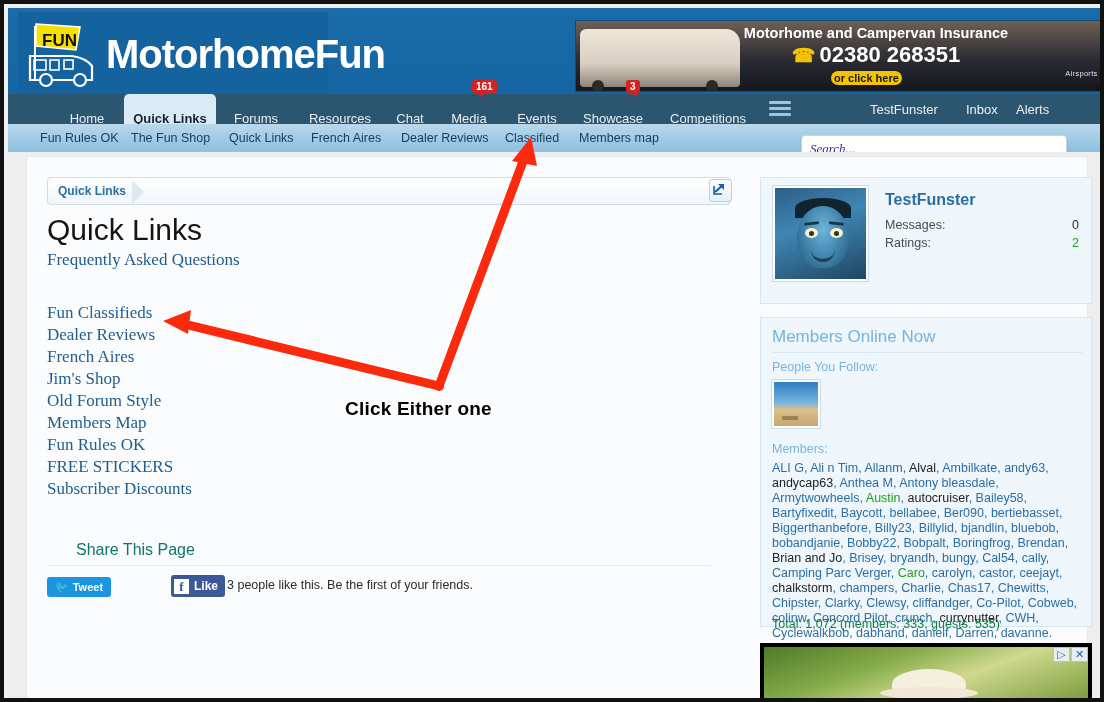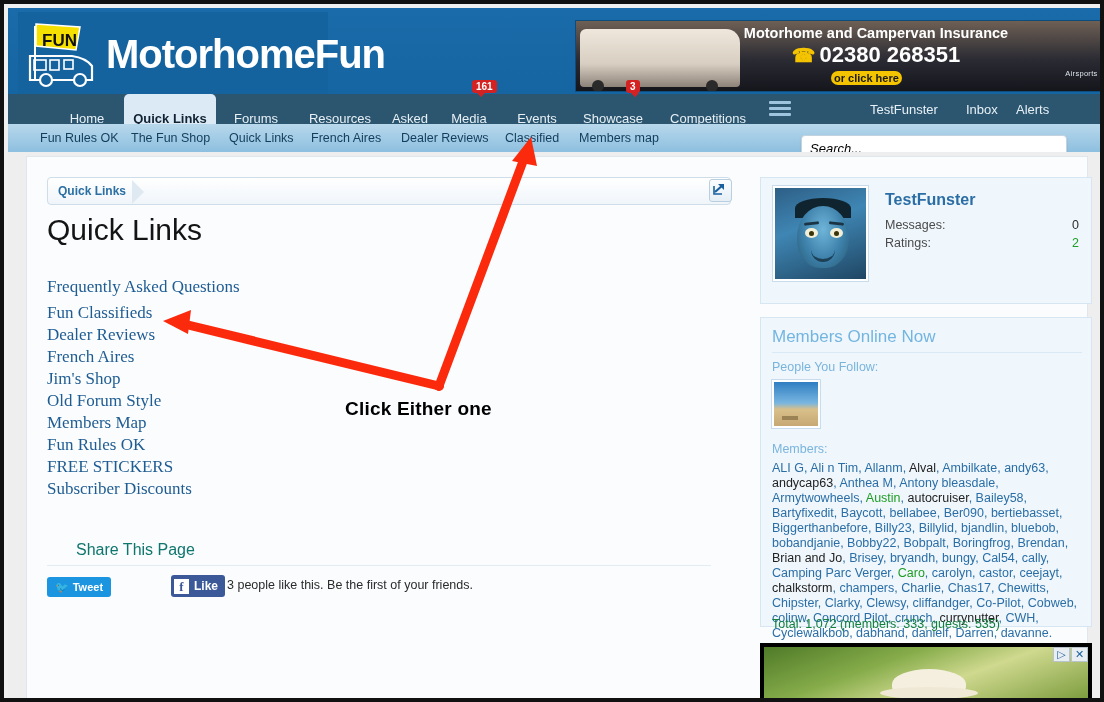--- a/index.html
+++ b/index.html
@@ -68,22 +68,22 @@
   
   .subnav{position:absolute;left:4px;top:120px;width:1096px;height:28px;
         background:linear-gradient(180deg,#b8d8ec 0%,#8dbfdf 100%);}
   .subnav-item{position:absolute;top:0;height:28px;display:flex;align-items:center;
         color:#123d5c;font-size:12.5px;cursor:pointer;}
 
   
   .search-wrap{position:absolute;left:797px;top:131px;width:266px;height:29px;
         background:#fff;border:1px solid #c3d4e0;border-radius:4px;
         box-shadow:0 1px 2px rgba(0,0,0,.12);box-sizing:border-box;}
-  .search-input{position:absolute;left:8px;top:5px;color:#000000;font-size:13px;
-        font-style:italic;font-family:Liberation Sans, sans-serif;}
+  .search-input{position:absolute;left:8px;top:5px;color:#4c1d95;font-size:13px;
+        font-style:italic;font-family:Liberation Serif, serif;}
 
   
   .page{position:absolute;left:4px;top:148px;width:1096px;height:550px;
         background:#eeeeee;}
   .content-card{position:absolute;left:18px;top:4px;width:1062px;height:546px;
         background:#fafcfe;border:1px solid #dfe6ec;box-sizing:border-box;}
 
   
   .crumb-bar{position:absolute;left:20px;top:20px;width:684px;height:28px;
         background:linear-gradient(180deg,#ffffff 0%,#f0f5fa 100%);
@@ -92,21 +92,21 @@
   .crumb-arrow{position:absolute;left:84px;top:2px;width:0;height:0;
         border-top:12px solid transparent;border-bottom:12px solid transparent;
         border-left:12px solid #dfe9f1;}
   .expand-icon{position:absolute;left:682px;top:22px;width:21px;height:21px;
         border:1px solid #b9cfe0;border-radius:3px;
         background:linear-gradient(180deg,#fbfdff,#e6eff6);cursor:pointer;}
 
   
   .h1{position:absolute;left:20px;top:56px;color:#141414;font-size:30px;
         font-family:"Liberation Sans",sans-serif;font-weight:normal;}
-  .faq-link{position:absolute;left:20px;top:120px;color:#1f5c92;font-size:17px;
+  .faq-link{position:absolute;left:20px;top:93px;color:#1f5c92;font-size:17px;
         font-family:"Liberation Serif",serif;cursor:pointer;}
   .qlinks{position:absolute;left:20px;top:145px;}
   .qlink{display:block;color:#1f5c92;font-size:17px;line-height:22px;
         font-family:"Liberation Serif",serif;cursor:pointer;white-space:nowrap;}
 
   .share-title{position:absolute;left:20px;top:384px;color:#0f766e;font-size:16px;margin-left:29px;}
   .share-rule{position:absolute;left:20px;top:408px;width:664px;height:1px;background:#e3ecf3;}
   .tweet-btn{position:absolute;left:20px;top:420px;height:20px;background:#1b95e0;
         border-radius:3px;color:#fff;font-size:11px;font-weight:bold;
         display:flex;align-items:center;padding:0 8px;cursor:pointer;}
@@ -213,21 +213,21 @@
       <div class="nav active" style="left: 116px; width: 92px;">
         <span>Quick Links</span>
       </div>
       <div class="nav" style="left: 212px; width: 72px;">
         <span>Forums</span>
       </div>
       <div class="nav" style="left: 288px; width: 88px;">
         <span>Resources</span>
       </div>
       <div class="nav" style="left: 378px; width: 48px;">
-        <span>Asked</span>
+        <span>Chat</span>
       </div>
       <div class="nav" style="left: 432px; width: 58px;">
         <span>Media</span>
       </div>
       <div class="badge" style="left: 464px; top: -14px;">161</div>
       <div class="nav" style="left: 498px; width: 62px;">
         <span>Events</span>
       </div>
       <div class="nav" style="left: 566px; width: 78px;">
         <span>Showcase</span>

